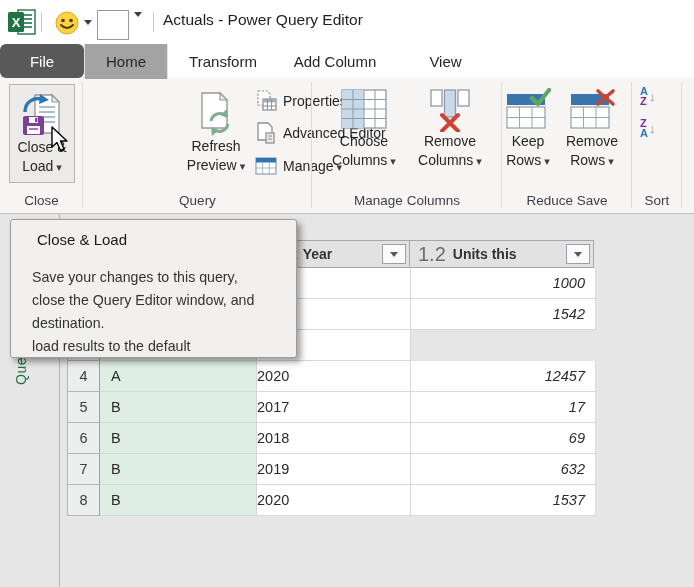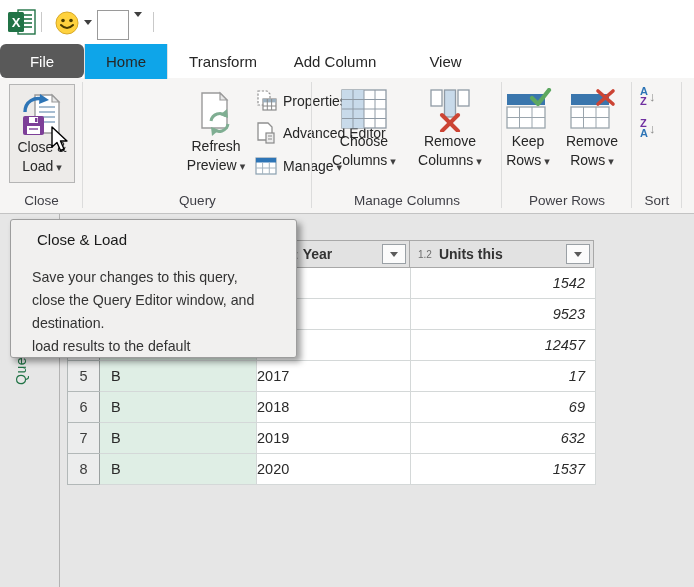--- a/index.html
+++ b/index.html
@@ -19,21 +19,21 @@
   .qat-drop{left:134px;top:17px;width:11px;}
   .qat-drop .bar{height:2px;background:#3f3f3f;margin-bottom:3px;}
   .qat-drop .tri{width:0;height:0;margin:0 auto;border-left:4px solid transparent;
        border-right:4px solid transparent;border-top:5px solid #3f3f3f;}
   .win-title{left:163px;top:11px;font-size:15.5px;color:#1f1f1f;white-space:nowrap;}
 
   
   .tabrow{left:0;top:44px;width:694px;height:34px;background:#ffffff;border-bottom:1px solid #d4d4d4;}
   .tab{height:34px;display:flex;align-items:center;justify-content:center;font-size:15px;}
   .tab-file{left:0;top:0;width:84px;background:#595959;color:#ffffff;border-radius:6px;}
-  .tab-home{left:84px;top:0;width:82px;height:35px;background:#0ea5e9;color:#262626;
+  .tab-home{left:84px;top:0;width:82px;height:35px;background:#a3a3a3;color:#262626;
        border-left:1px solid #e2e2e2;border-right:1px solid #e2e2e2;z-index:3;}
   .tab-transform{left:178px;top:0;width:90px;}
   .tab-addcol{left:285px;top:0;width:100px;}
   .tab-view{left:418px;top:0;width:55px;}
 
   
   .ribbon{left:0;top:78px;width:694px;height:136px;background:#f6f5f4;border-bottom:1px solid #c3c3c3;box-sizing:border-box;}
   .rgroup{top:0;height:135px;}
   .rgroup:after{content:"";position:absolute;right:0;top:4px;height:126px;width:1px;background:#dcdcdc;}
   .g-close{left:0;width:83px;}
@@ -68,21 +68,21 @@
   
   .pqtable{left:67px;top:26px;}
   .trow{display:flex;}
   .hcell{box-sizing:border-box;height:28px;background:#e2e2e2;border:1px solid #a8a8a8;
        display:flex;align-items:center;font-size:14px;font-weight:bold;color:#333;position:relative;}
   .h-corner{width:33px;}
   .h-product{width:158px;margin-left:-1px;background:#cfe3d6;}
   .h-year{width:154px;margin-left:-1px;padding-left:38px;}
   .h-units{width:185px;margin-left:-1px;padding-left:8px;}
   .typefrag{font-weight:normal;color:#6d6d6d;font-size:13px;margin-right:4px;}
-  .typenum{font-weight:normal;color:#6d6d6d;font-size:10px;margin-right:7px;}
+  .typenum{font-weight:normal;color:#6d6d6d;font-size:20px;margin-right:7px;}
   .filterbtn{position:absolute;right:3px;top:3px;width:24px;height:20px;background:#fbfbfb;
        border:1px solid #9aa0a5;box-sizing:border-box;display:flex;align-items:center;justify-content:center;}
   .filterbtn .tri{width:0;height:0;border-left:4px solid transparent;border-right:4px solid transparent;
        border-top:5px solid #5a5a5a;}
   .dcell{box-sizing:border-box;height:31px;background:#ffffff;border-right:1px solid #d4d8d8;
        border-bottom:1px solid #d4d8d8;display:flex;align-items:center;font-size:14.5px;color:#2a2a2a;}
   .c-rn{width:33px;background:#eceded;border:1px solid #b2b8b8;border-top:none;
        justify-content:center;color:#3c3c3c;}
   .c-prod{width:158px;background:#dfeee5;padding-left:11px;border-left:1px solid #9aa0a0;margin-left:-1px;}
   .c-year{width:154px;padding-left:0;}
@@ -120,20 +120,21 @@
       <circle cx="16" cy="9.5" r="1.8" fill="#4a3b00"></circle>
       <path d="M6 14 Q12 20 18 14" fill="none" stroke="#4a3b00" stroke-width="2" stroke-linecap="round"></path>
     </svg>
   </span>
   <span class="abs smiley-caret"></span>
   <span class="abs qat-box"></span>
   <span class="abs qat-drop">
     <span class="bar"></span><span class="tri"></span>
   </span>
   <span class="abs tb-sep" style="left:153px"></span>
+  <span class="abs win-title">Actuals - Power Query Editor</span>
 </div>
 
 <div class="abs tabrow">
   <div class="abs tab tab-file">File</div>
   <div class="abs tab tab-home">Home</div>
   <div class="abs tab tab-transform">Transform</div>
   <div class="abs tab tab-addcol">Add Column</div>
   <div class="abs tab tab-view">View</div>
 </div>
 
@@ -256,21 +257,21 @@
         <rect x="3" y="19" width="38" height="21" fill="#ffffff" stroke="#9aa5ad" stroke-width="1.3"></rect>
         <line x1="15.5" y1="19" x2="15.5" y2="40" stroke="#9aa5ad" stroke-width="1"></line>
         <line x1="28" y1="19" x2="28" y2="40" stroke="#9aa5ad" stroke-width="1"></line>
         <line x1="3" y1="29.5" x2="41" y2="29.5" stroke="#9aa5ad" stroke-width="1"></line>
         <line x1="30" y1="3" x2="45" y2="16" stroke="#cc4434" stroke-width="3.6" stroke-linecap="round"></line>
         <line x1="45" y1="3" x2="30" y2="16" stroke="#cc4434" stroke-width="3.6" stroke-linecap="round"></line>
       </svg>
       <span class="l1">Remove</span>
       <span class="l2"><span>Rows</span><span class="caret"></span></span>
     </div>
-    <div class="glabel">Power Rows</div>
+    <div class="glabel">Reduce Save</div>
   </div>
 
   <div class="abs rgroup g-sort">
     <div class="sorticon" style="top:8px">
       <span class="sortletters">
           <span class="la">A</span>
           <span class="lz">Z</span>
         </span>
       <span class="sortarrow">↓</span>
     </div>
@@ -312,30 +313,35 @@
       <div class="hcell h-units">
         <span class="typenum">1.2</span>
         <span>Units this</span>
         <span class="filterbtn">
             <span class="tri"></span>
           </span>
       </div>
     </div>
 
     <div class="trow">
+      <div class="dcell c-rn">1</div>
+      <div class="dcell c-prod"></div>
+      <div class="dcell c-year">2017</div>
+      <div class="dcell c-units">1000</div>
+    </div>
+    <div class="trow">
       <div class="dcell c-rn">2</div>
       <div class="dcell c-prod"></div>
       <div class="dcell c-year">2018</div>
       <div class="dcell c-units">1542</div>
     </div>
     <div class="trow">
       <div class="dcell c-rn">3</div>
       <div class="dcell c-prod"></div>
       <div class="dcell c-year">2019</div>
-      <div class="dcell c-units">9523</div>
     </div>
     <div class="trow">
       <div class="dcell c-rn">4</div>
       <div class="dcell c-prod">A</div>
       <div class="dcell c-year">2020</div>
       <div class="dcell c-units">12457</div>
     </div>
     <div class="trow">
       <div class="dcell c-rn">5</div>
       <div class="dcell c-prod">B</div>

